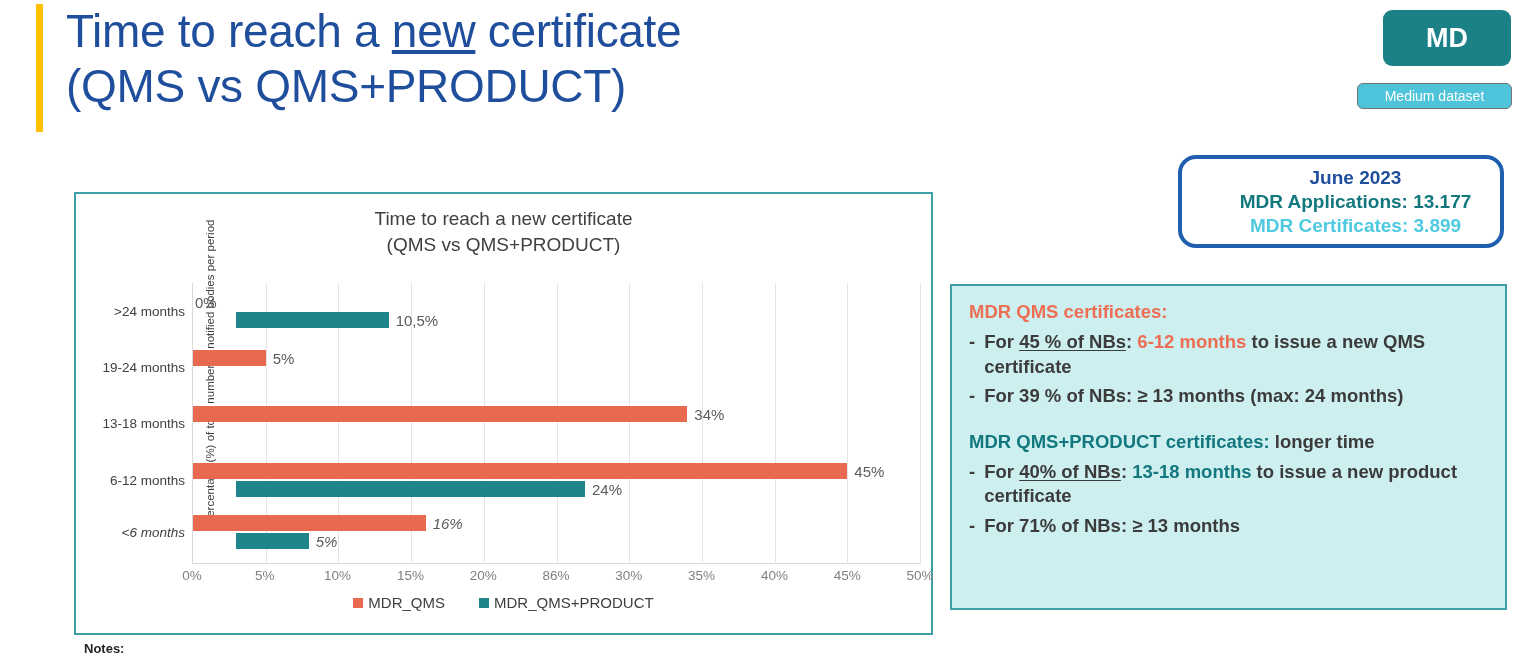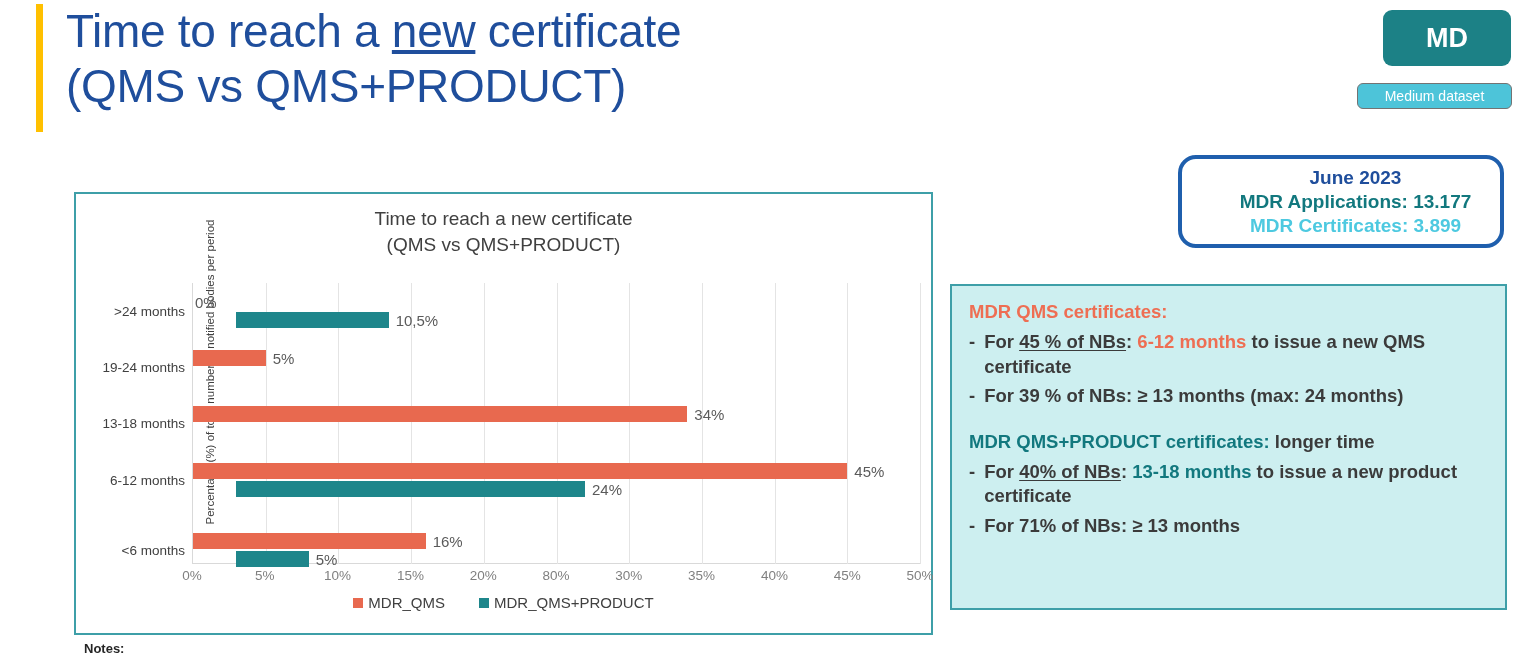--- a/index.html
+++ b/index.html
@@ -242,37 +242,37 @@
         </div>
         <div class="cat-group" style="top: 168.6px; height: 56.2px;">
           <div class="cat-label">6-12 months</div>
           <div class="bar qms" style="width: 90%;">
             <span class="bar-value">45%</span>
           </div>
           <div class="bar prod" style="width: 48%;">
             <span class="bar-value">24%</span>
           </div>
         </div>
-        <div class="cat-group" style="top: 239px; height: 56.2px;">
+        <div class="cat-group" style="top: 221px; height: 56.2px; font-style: italic;">
           <div class="cat-label">&lt;6 months</div>
           <div class="bar qms" style="width: 32%;">
             <span class="bar-value">16%</span>
           </div>
           <div class="bar prod" style="width: 10%;">
             <span class="bar-value">5%</span>
           </div>
         </div>
       </div>
     <div class="xticks" id="xticks">
         <div class="xtick" style="left: 0%;">0%</div>
         <div class="xtick" style="left: 10%;">5%</div>
         <div class="xtick" style="left: 20%;">10%</div>
         <div class="xtick" style="left: 30%;">15%</div>
         <div class="xtick" style="left: 40%;">20%</div>
-        <div class="xtick" style="left: 50%;">80%</div>
+        <div class="xtick" style="left: 50%;">86%</div>
         <div class="xtick" style="left: 60%;">30%</div>
         <div class="xtick" style="left: 70%;">35%</div>
         <div class="xtick" style="left: 80%;">40%</div>
         <div class="xtick" style="left: 90%;">45%</div>
         <div class="xtick" style="left: 100%;">50%</div>
       </div>
     <div class="legend" id="legend">
         <div class="legend-item">
           <span class="swatch sw-qms"></span>
           <span>MDR_QMS</span>

